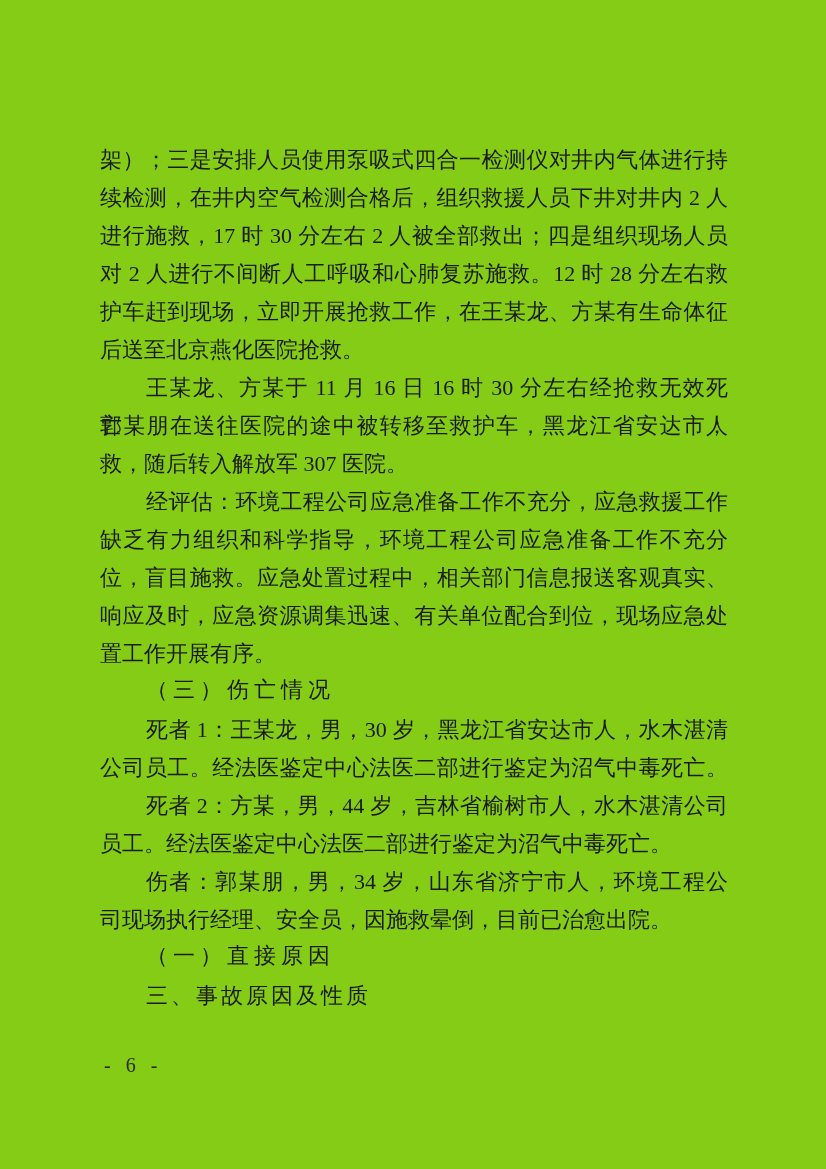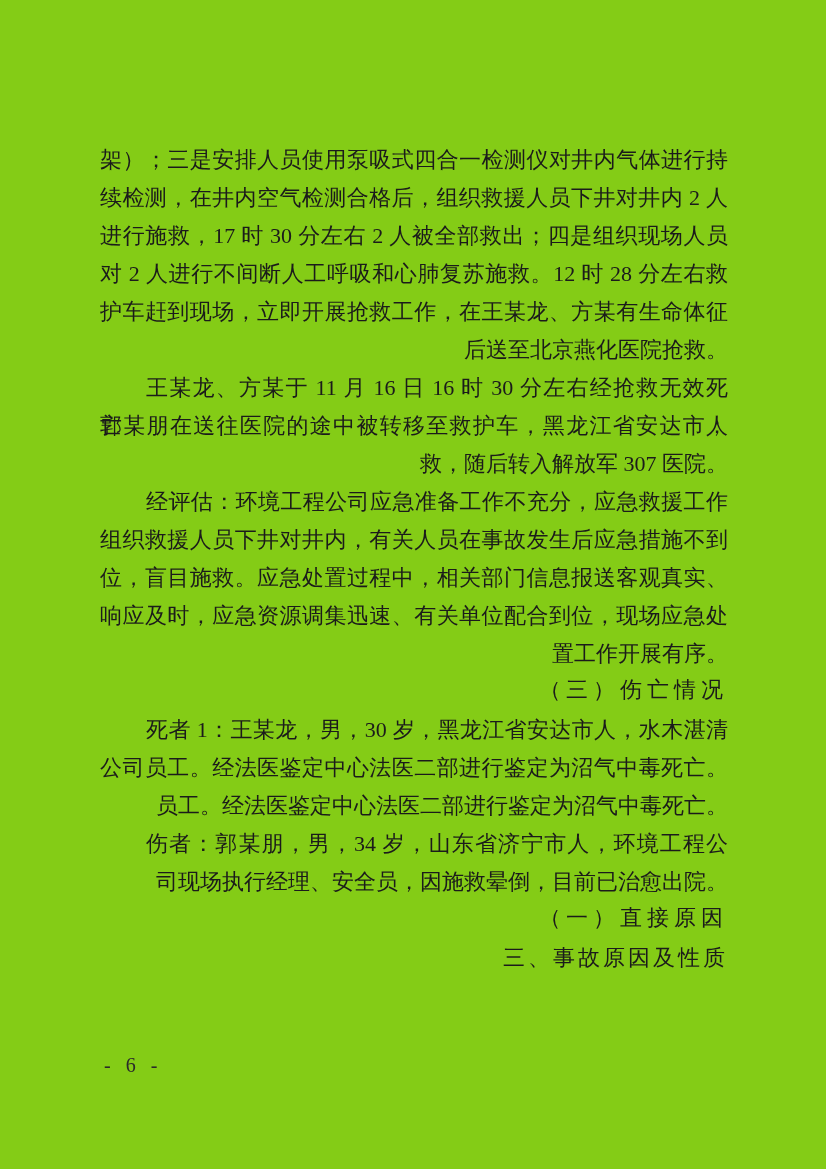--- a/index.html
+++ b/index.html
@@ -20,21 +20,20 @@
     position: absolute;
     left: 100px;
     top: 141px;
     width: 628px;
   }
   .line {
     height: 38px;
     line-height: 38px;
     font-size: 22px;
     white-space: normal;
-    text-align: right;
   }
   .line.fill {
     text-align: justify;
     text-align-last: justify;
     text-justify: inter-character;
   }
   .line.indent {
     text-indent: 46px;
   }
   .line.kaiti {
@@ -66,27 +65,28 @@
       <div class="line fill"><span class="run">架）；三是安排人员使用泵吸式四合一检测仪对井内气体进行持</span></div>
       <div class="line fill"><span class="run">续检测，在井内空气检测合格后，组织救援人员下井对井内 2 人</span></div>
       <div class="line fill"><span class="run">进行施救，17 时 30 分左右 2 人被全部救出；四是组织现场人员</span></div>
       <div class="line fill"><span class="run">对 2 人进行不间断人工呼吸和心肺复苏施救。12 时 28 分左右救</span></div>
       <div class="line fill"><span class="run">护车赶到现场，立即开展抢救工作，在王某龙、方某有生命体征</span></div>
       <div class="line"><span class="run">后送至北京燕化医院抢救。</span></div>
       <div class="line fill indent"><span class="run">王某龙、方某于 11 月 16 日 16 时 30 分左右经抢救无效死亡；</span></div>
       <div class="line fill"><span class="run">郭某朋在送往医院的途中被转移至救护车，黑龙江省安达市人</span></div>
       <div class="line"><span class="run">救，随后转入解放军 307 医院。</span></div>
       <div class="line fill indent"><span class="run">经评估：环境工程公司应急准备工作不充分，应急救援工作</span></div>
-      <div class="line fill"><span class="run">组织救援人员下井对井内，有关人员在事故发生后应急措施不到</span></div>
+      <div class="line fill"><span class="run">缺乏有力组织和科学指导，环境工程公司应急准备工作不充分</span></div>
       <div class="line fill"><span class="run">位，盲目施救。应急处置过程中，相关部门信息报送客观真实、</span></div>
       <div class="line fill"><span class="run">响应及时，应急资源调集迅速、有关单位配合到位，现场应急处</span></div>
       <div class="line"><span class="run">置工作开展有序。</span></div>
       <div class="line kaiti indent"><span class="run">（三）伤亡情况</span></div>
       <div class="line fill indent"><span class="run bold">死者 1：</span><span class="run">王某龙，男，30 岁，黑龙江省安达市人，水木湛清</span></div>
       <div class="line fill"><span class="run">公司员工。经法医鉴定中心法医二部进行鉴定为沼气中毒死亡。</span></div>
+      <div class="line fill indent"><span class="run bold">死者 2：</span><span class="run">方某，男，44 岁，吉林省榆树市人，水木湛清公司</span></div>
       <div class="line"><span class="run">员工。经法医鉴定中心法医二部进行鉴定为沼气中毒死亡。</span></div>
       <div class="line fill indent"><span class="run bold">伤者：</span><span class="run">郭某朋，男，34 岁，山东省济宁市人，环境工程公</span></div>
       <div class="line"><span class="run">司现场执行经理、安全员，因施救晕倒，目前已治愈出院。</span></div>
       <div class="line kaiti indent"><span class="run">（一）直接原因</span></div>
       <div class="line heiti indent"><span class="run bold">三、事故原因及性质</span></div>
     </div>
   <div class="footer">- 6 -</div>
 </div>
 
 </body></html>

